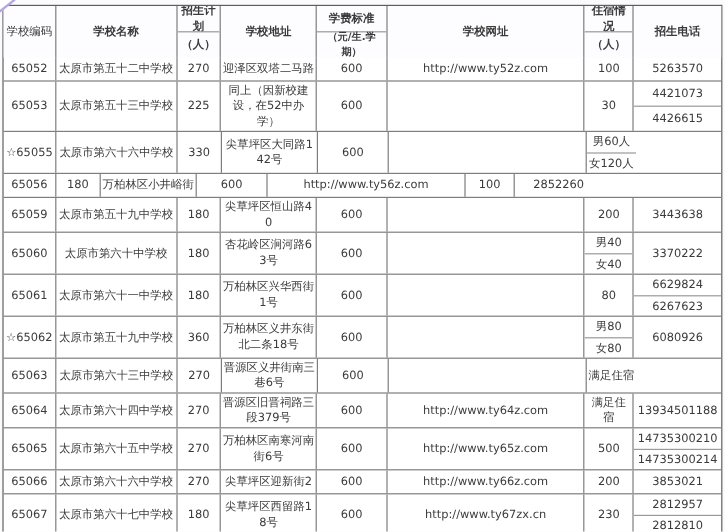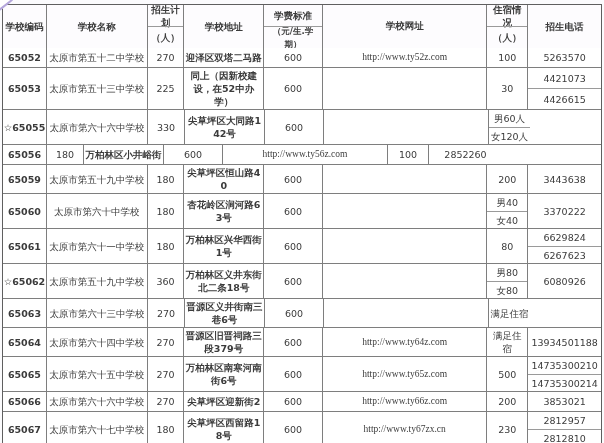--- a/index.html
+++ b/index.html
@@ -28,40 +28,40 @@
     font-size:9.5px;line-height:13px;
   }
   .trow{display:flex;align-items:stretch;border-top:1px solid #7e7e7e;}
   .trow:first-child{border-top:none;}
   .tc{
     box-sizing:border-box;border-right:1px solid #7e7e7e;
     display:flex;flex-direction:column;justify-content:center;align-items:center;
     text-align:center;padding:1px 1px;min-height:19px;overflow:hidden;
   }
   .tc:last-child{border-right:none;}
-  .col-code{width:44px;font-weight:bold;}
+  .col-code{width:44px;font-weight:normal;}
   .col-name{width:101px;}
   .col-plan{width:37px;}
   .col-addr{width:80px;text-align:center;}
   .col-fee{width:59px;}
-  .col-web{width:165px;font-family:Liberation Serif, serif;}
+  .col-web{width:165px;}
   .col-house{width:41px;}
   .col-phone{width:73px;}
   
   .tc.split{padding:0;justify-content:stretch;}
   .subcell{
     flex:1;display:flex;align-items:center;justify-content:center;
     min-height:17px;width:100%;box-sizing:border-box;padding:0 1px;
   }
   .subcell + .subcell{border-top:1px solid #9a9a9a;}
   
   .thead{background:#fdfcfe;font-weight:bold;}
   .thead .tc{min-height:32px;}
   .thead .subcell{min-height:16px;}
-  .addr-text{word-break:break-all;font-weight:bold;}
+  .addr-text{word-break:break-all;}
 </style>
 </head>
 <body>
 
 <div class="corner-fold"></div>
 <div class="corner-fold-line"></div>
 
 <div class="tablewrap">
   <div class="trow thead">
     <div class="tc col-code">

